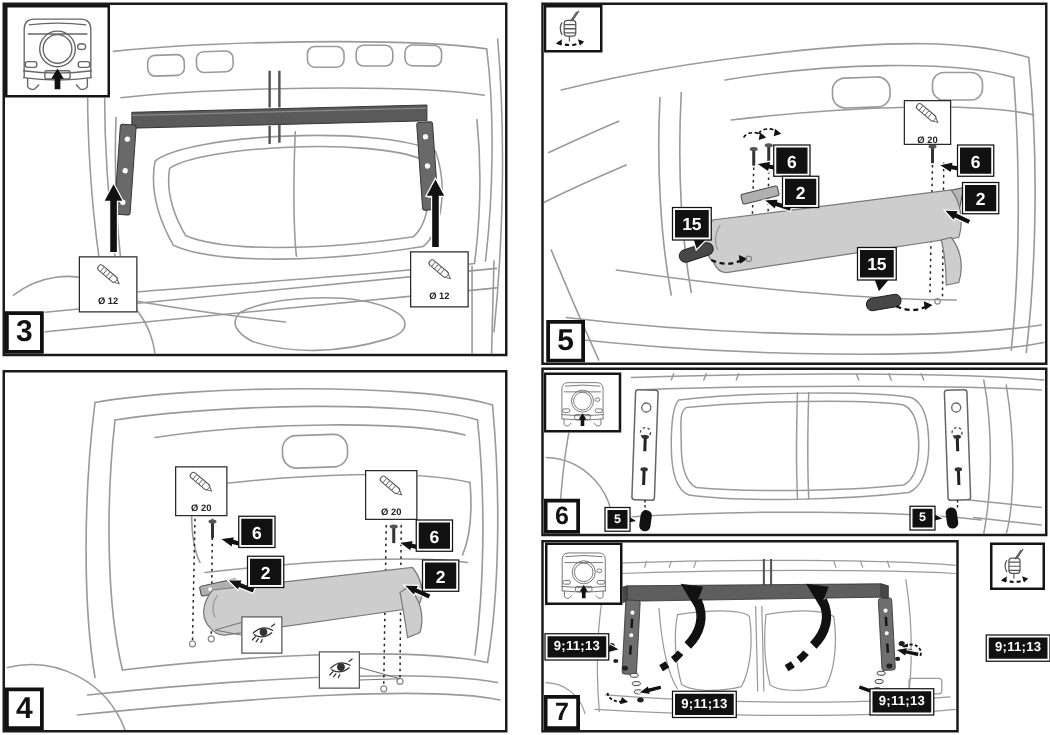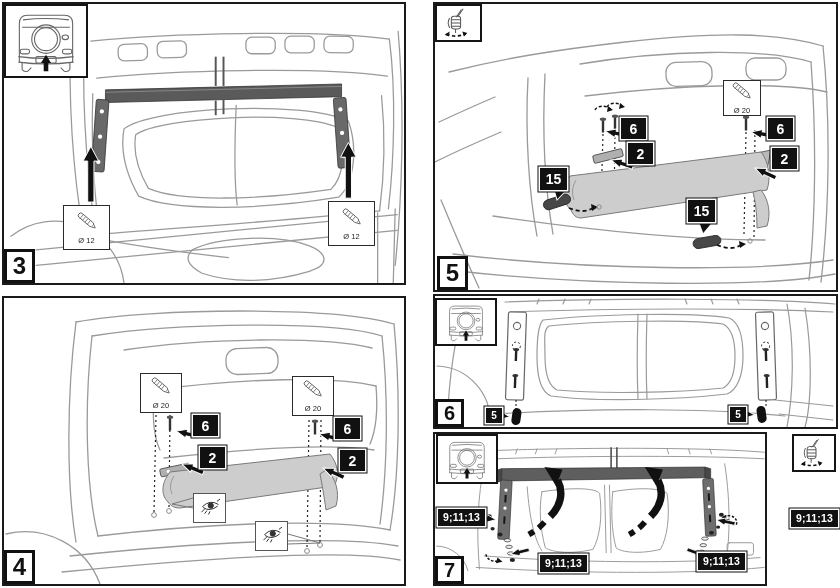--- a/index.html
+++ b/index.html
@@ -13,21 +13,21 @@
   .numbox{position:absolute;background:#fff;border:3px solid #111;color:#111;font-weight:bold;display:flex;align-items:center;justify-content:center;line-height:1;z-index:4}
   .numbox.big{width:31px;height:34px;font-size:24px}
   .numbox.small{width:29px;height:28px;font-size:20px}
   .callout{position:absolute;background:#111;color:#fff;font-weight:bold;display:flex;align-items:center;justify-content:center;line-height:1;z-index:4;box-shadow:0 0 0 1.5px #fff,0 0 0 2.5px #111}
   .c-std{width:25px;height:21px;font-size:14px}
   .c-15{width:27px;height:22px;font-size:14px}
   .c-5s{width:16px;height:15px;font-size:10px}
   .c-hw{width:47px;height:17px;font-size:10.5px;letter-spacing:0.2px}
   .partbox{position:absolute;background:#fff;border:1.5px solid #2a2a2a;display:flex;flex-direction:column;align-items:center;justify-content:center;gap:1px;z-index:3}
   .partbox svg{width:26px;height:20px;overflow:visible}
-  .partbox .plabel{font-size:7.5px;font-weight:normal;color:#222}
+  .partbox .plabel{font-size:7.5px;font-weight:bold;color:#222}
   .eyebox{position:absolute;background:#fff;border:1.5px solid #555;display:flex;align-items:center;justify-content:center;z-index:3}
   .eyebox svg{width:24px;height:20px}
 </style>
 </head>
 <body>
 
 <svg width="0" height="0" style="position:absolute" aria-hidden="true">
   <defs>
     <path id="up-arrow" d="M0,0 L8,15 L3.2,15 L3.2,57 L-3.2,57 L-3.2,15 L-8,15 Z"></path>
     <path id="dn-arrow" d="M0,0 L7,-12 L3,-12 L3,-30 L-3,-30 L-3,-12 L-7,-12 Z"></path>

